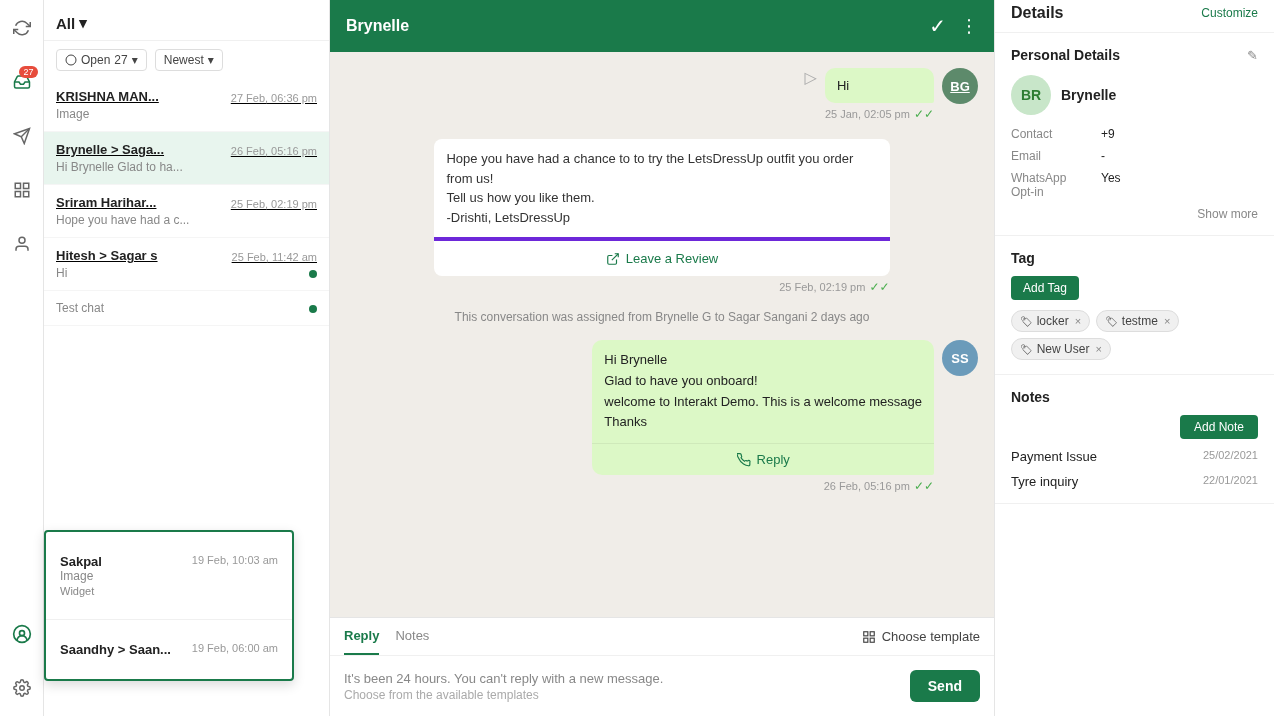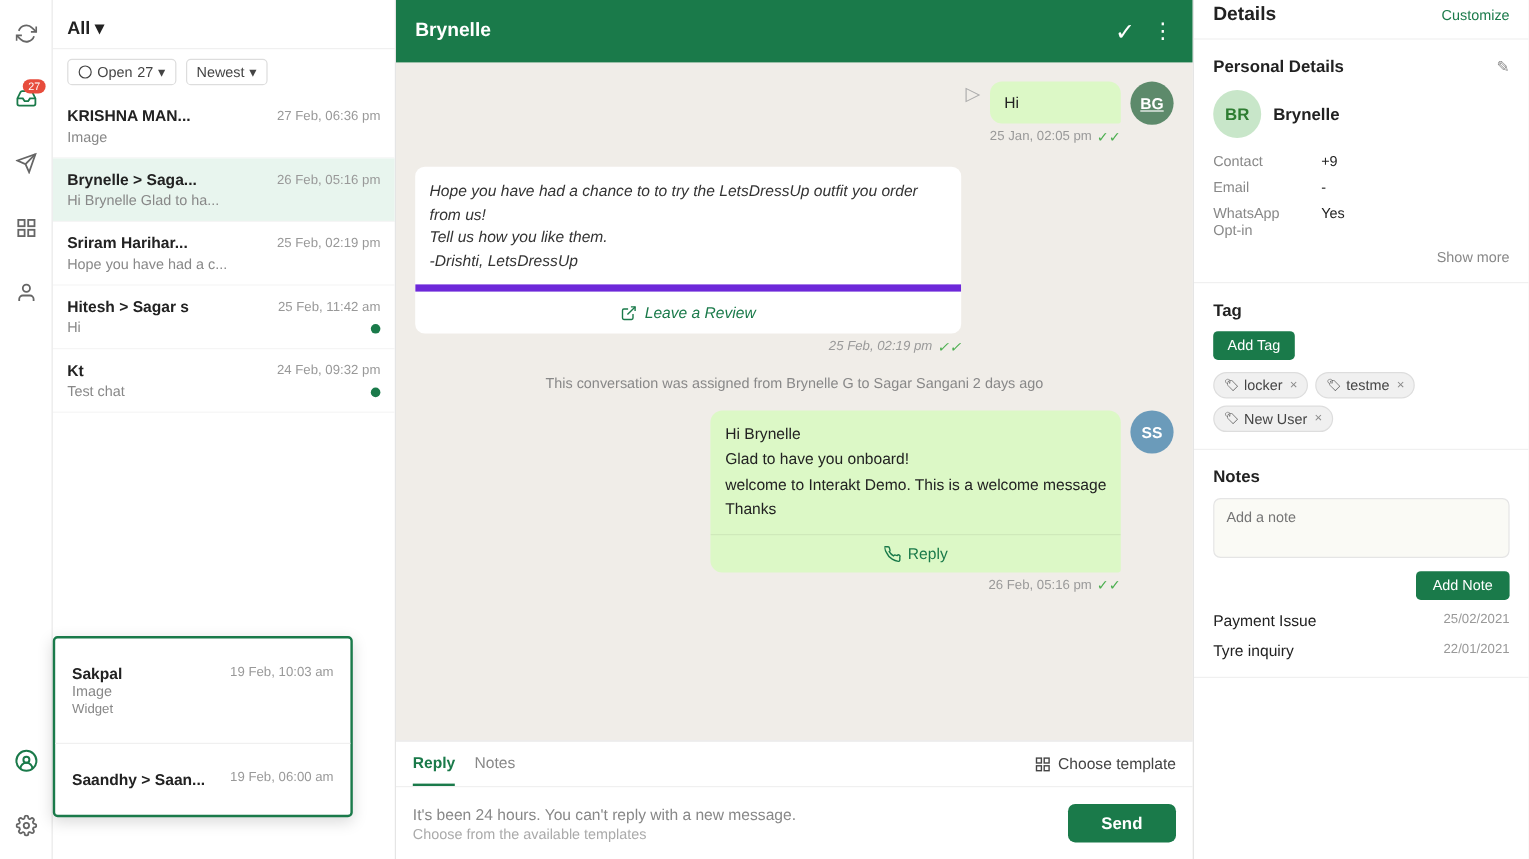--- a/index.html
+++ b/index.html
@@ -94,22 +94,23 @@
     .chat-item {
       padding: 10px 12px;
       border-bottom: 1px solid #f5f5f5;
       cursor: pointer;
       position: relative;
     }
     .chat-item.active { background: #e8f5ee; }
     .chat-item-header {
       display: flex;
       justify-content: space-between;
-      align-items: center;
+      align-items: flex-end;
       margin-bottom: 3px;
+      text-decoration: underline;
     }
     .chat-item-name {
       font-size: 13px;
       font-weight: 600;
       color: #222;
     }
     .chat-item-time {
       font-size: 11px;
       color: #999;
     }
@@ -263,21 +264,21 @@
       padding: 10px 12px;
       font-size: 13px;
       color: #333;
       line-height: 1.5;
     }
     .review-link {
       display: flex;
       align-items: center;
       gap: 6px;
       padding: 10px 12px;
-      border-top: 6px solid #6d28d9;
+      border-top: 4px solid #6d28d9;
       color: #1a7a4a;
       font-size: 13px;
       font-weight: 500;
       cursor: pointer;
       justify-content: center;
     }
 
     .system-msg {
       text-align: center;
       font-size: 12px;
@@ -324,21 +325,21 @@
       display: flex;
       align-items: center;
       gap: 10px;
       min-height: 60px;
     }
     .send-btn {
       background: #1a7a4a;
       color: #fff;
       border: none;
       border-radius: 6px;
-      padding: 8px 28px;
+      padding: 8px 18px;
       font-size: 14px;
       font-weight: 600;
       cursor: pointer;
     }
 
     
     .details-panel {
       width: 280px;
       background: #fff;
       border-left: 1px solid #e5e5e5;
@@ -623,24 +624,20 @@
     </div>
     <div class="chat-item">
       <div class="chat-item-header">
         <span class="chat-item-name">Hitesh &gt; Sagar s</span>
         <span class="chat-item-time">25 Feb, 11:42 am</span>
       </div>
       <div class="chat-item-preview">Hi</div>
       <div class="unread-dot"></div>
     </div>
     <div class="chat-item">
-      <div class="chat-item-header">
-        <span class="chat-item-name">Kt</span>
-        <span class="chat-item-time">24 Feb, 09:32 pm</span>
-      </div>
       <div class="chat-item-preview">Test chat</div>
       <div class="unread-dot"></div>
     </div>
   </div>
 </div>
 
 <div class="popup-overlay">
   <div class="popup-item">
     <div class="popup-item-header">
       <span class="popup-item-name">Sakpal</span>
@@ -675,21 +672,21 @@
       <div class="msg-right">
         <div class="msg-bubble-right">Hi</div>
         <div class="msg-meta-right">
           <span>25 Jan, 02:05 pm</span>
           <span class="tick-double">✓✓</span>
         </div>
       </div>
       <div class="avatar-circle" style="background:#5d8a6b;text-decoration:underline;">BG</div>
     </div>
 
-    <div style="display:flex;justify-content:flex-start;gap:8px;align-items:flex-start;font-style:italic;">
+    <div style="display:flex;justify-content:center;gap:8px;align-items:flex-start;">
       <div style="max-width:72%;">
         <div class="review-card">
           <div class="review-card-body">
             Hope you have had a chance to to try the LetsDressUp outfit you order from us!<br>Tell us how you like them.<br>-Drishti, LetsDressUp
           </div>
           <div class="review-link">
             <svg width="14" height="14" viewBox="0 0 24 24" fill="none" stroke="#1a7a4a" stroke-width="2">
                 <path d="M18 13v6a2 2 0 01-2 2H5a2 2 0 01-2-2V8a2 2 0 012-2h6"></path>
                 <polyline points="15 3 21 3 21 9"></polyline>
                 <line x1="10" y1="14" x2="21" y2="3"></line>
@@ -804,21 +801,20 @@
       <div class="tag-chip">
         <span class="tag-chip-icon">🏷</span>
         <span>New User</span>
         <span class="tag-x">×</span>
       </div>
     </div>
   </div>
 
   <div class="notes-section">
     <div class="notes-title">Notes</div>
-    <textarea class="notes-input" placeholder="Add a note" style=""></textarea>
     <button class="add-note-btn">Add Note</button>
 
     <div class="note-item">
       <div class="note-item-header">
         <span class="note-item-title">Payment Issue</span>
         <span class="note-item-date">25/02/2021</span>
       </div>
     </div>
     <div class="note-item">
       <div class="note-item-header">

